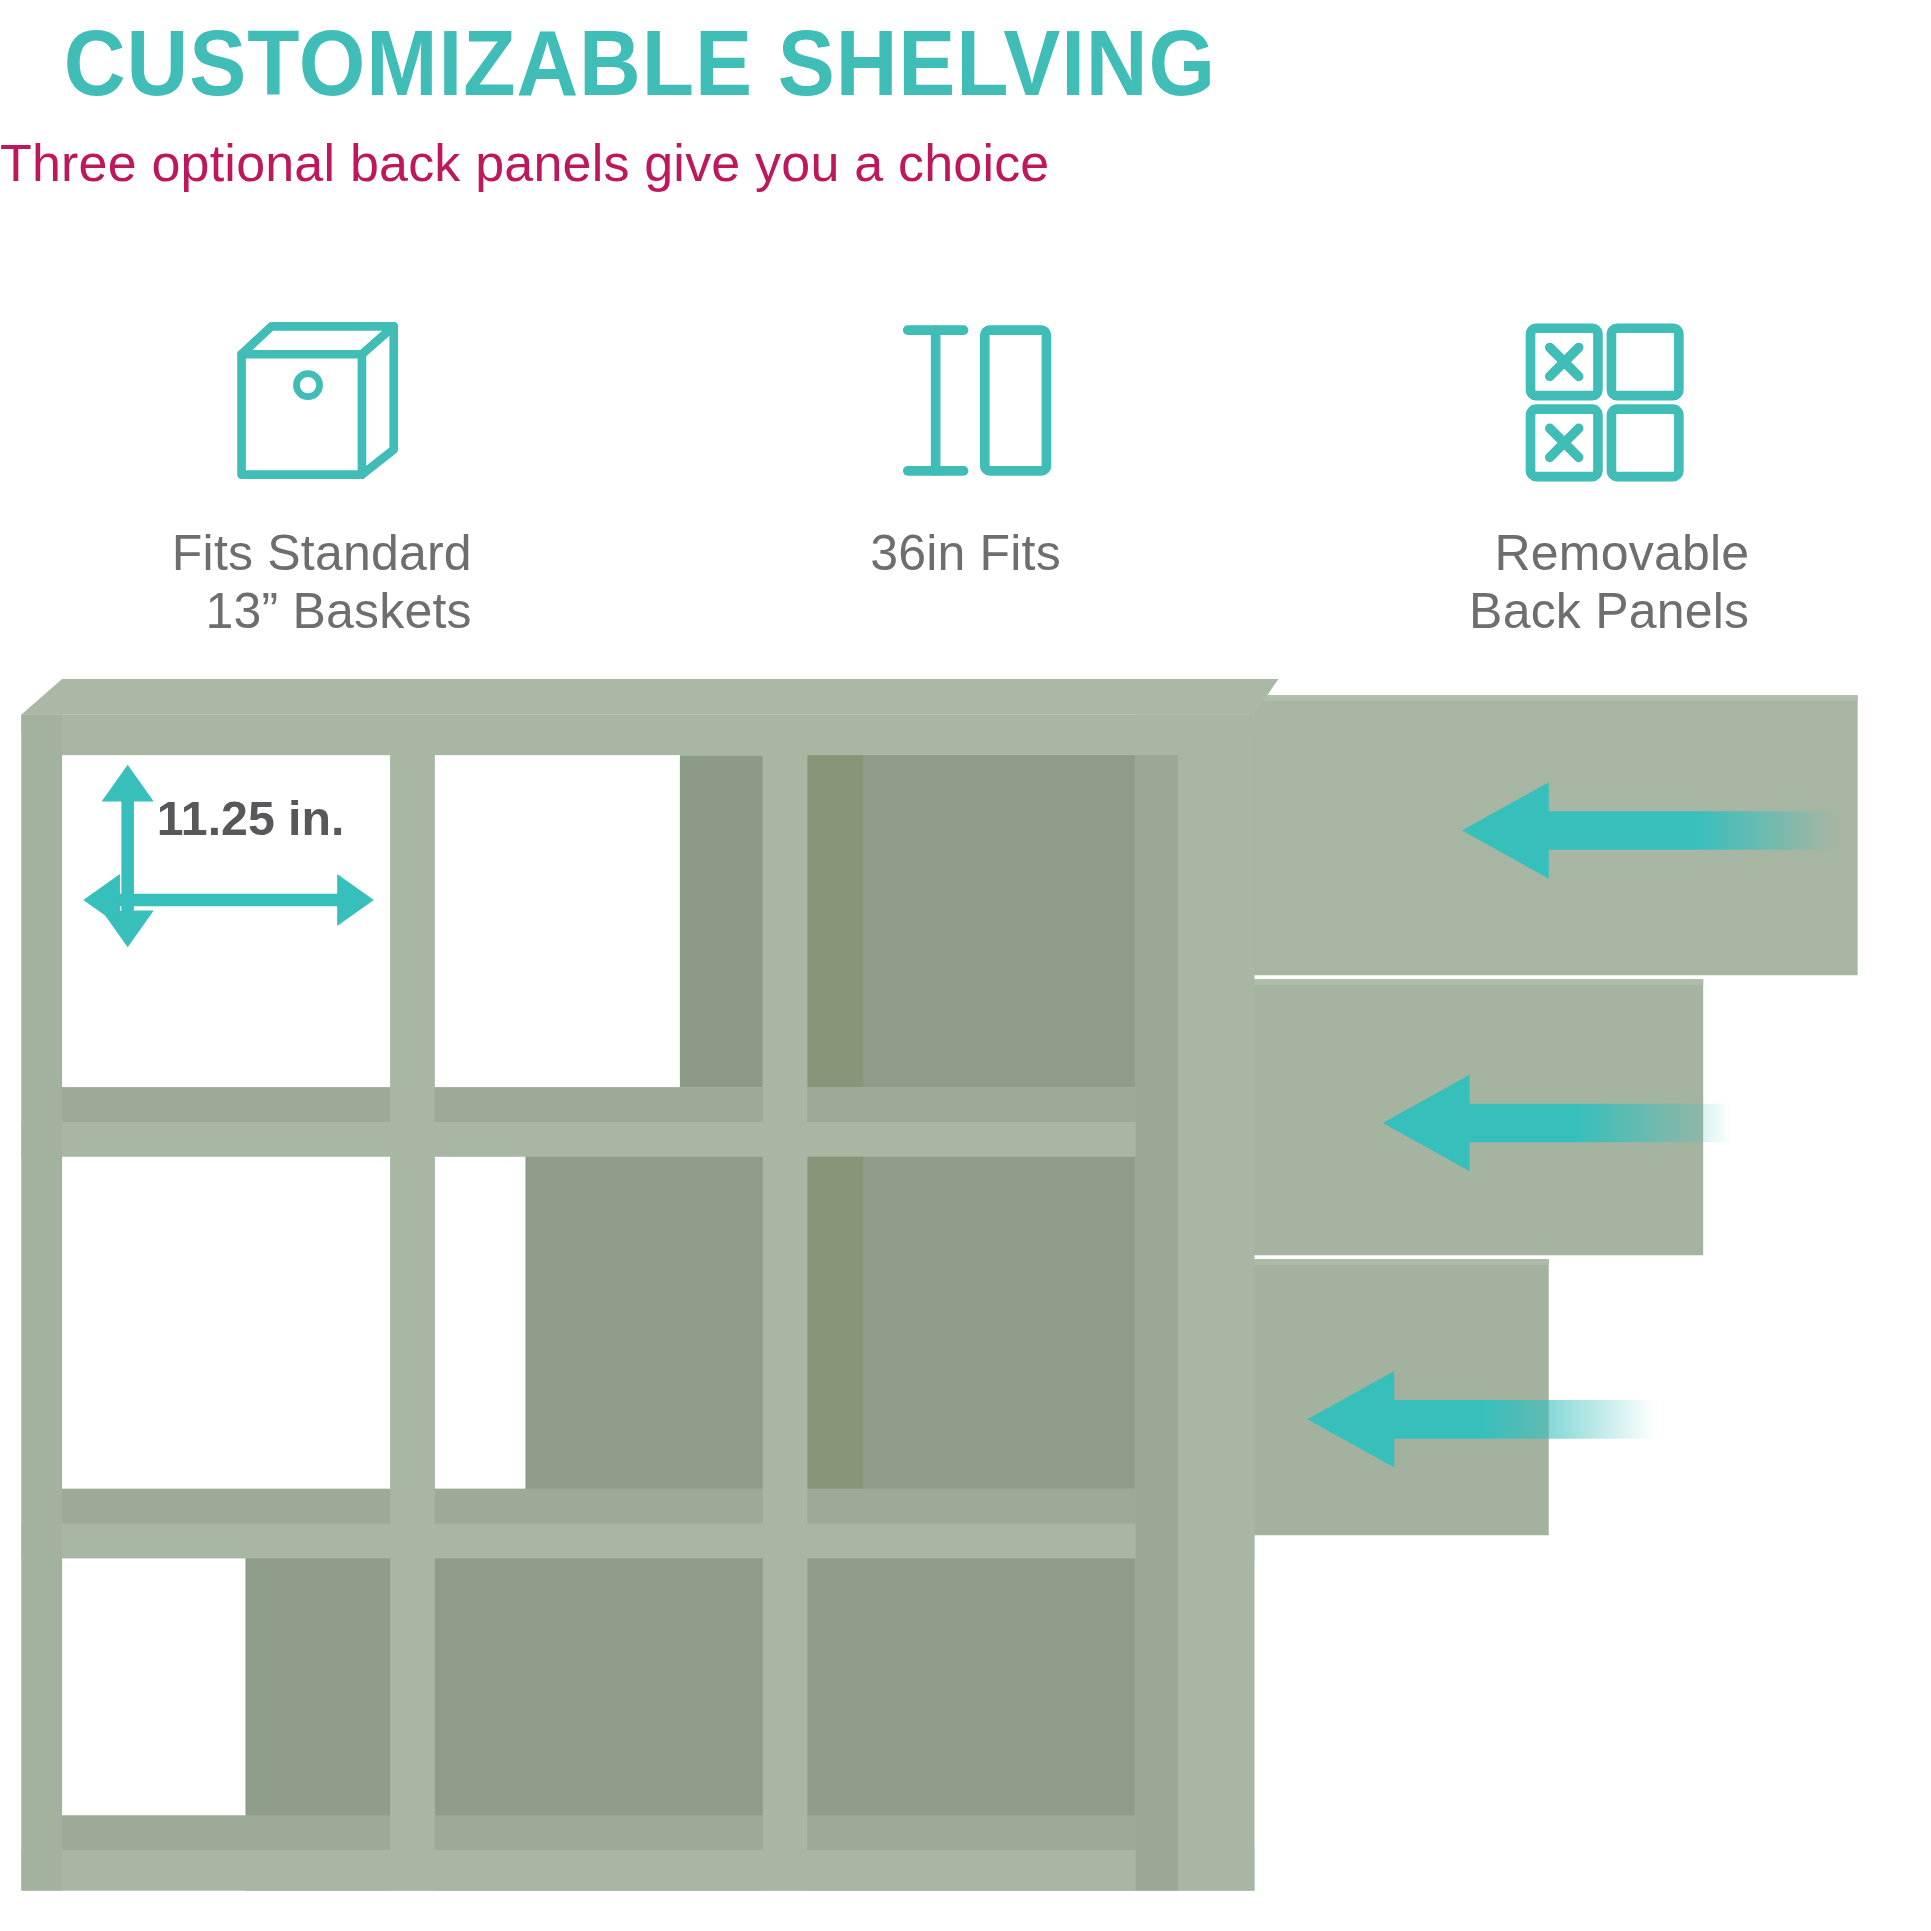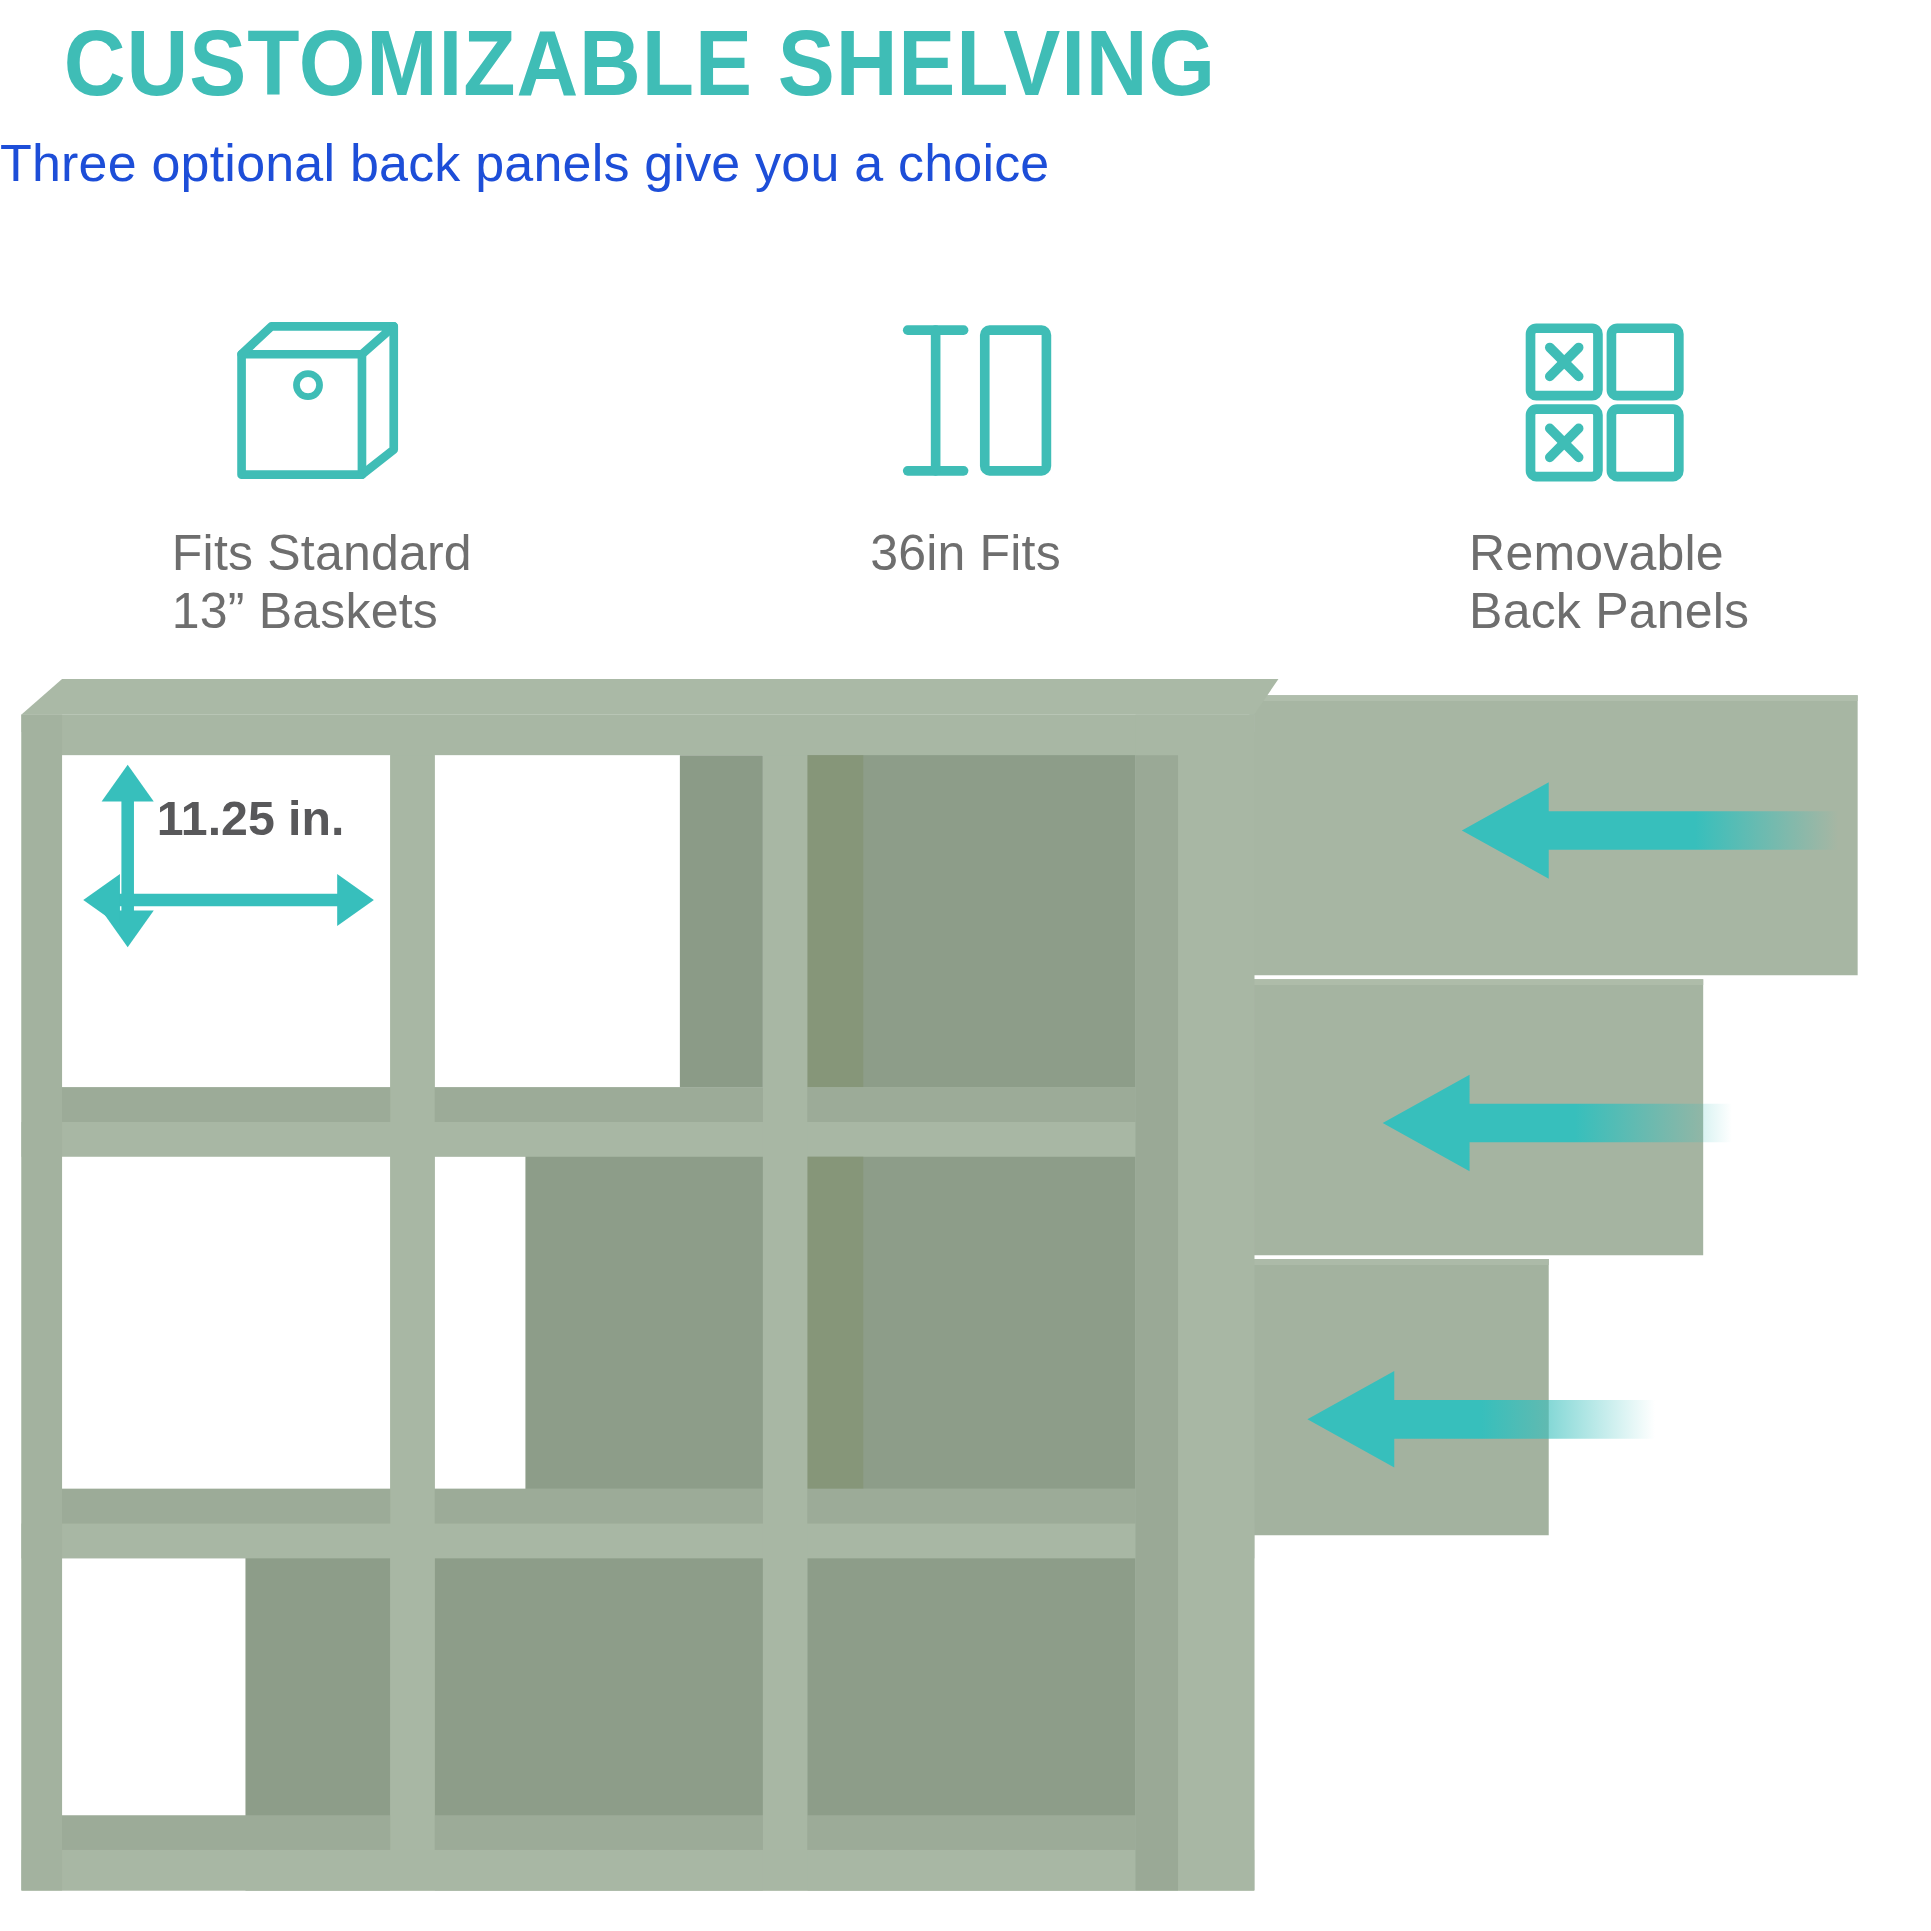--- a/index.html
+++ b/index.html
@@ -27,21 +27,21 @@
     font-size: 93px;
     font-weight: bold;
     letter-spacing: 1px;
     line-height: 1.0;
     transform: scaleX(0.92);
     transform-origin: center top;
     margin: 0;
     white-space: nowrap;
   }
   #subtitle {
-    color: #1d4ed8;
+    color: #be185d;
     font-size: 52px;
     font-weight: 300;
     line-height: 1.18;
     margin: 23px 0 0 0;
     letter-spacing: 0.2px;
   }
   #subtitle .sub-line { display: block; }
 
   
   #features {
@@ -63,21 +63,21 @@
     display: flex;
     align-items: flex-end;
     justify-content: center;
   }
   .feature-label {
     margin-top: 33px;
     color: #6e6e6e;
     font-size: 50px;
     font-weight: 300;
     line-height: 1.15;
-    text-align: left;
+    text-align: right;
     letter-spacing: 0.2px;
   }
   .feature-label .lbl-line { display: block; }
 
   
   #product {
     position: absolute;
     left: 4px;
     top: 676px;
     width: 1931px;

